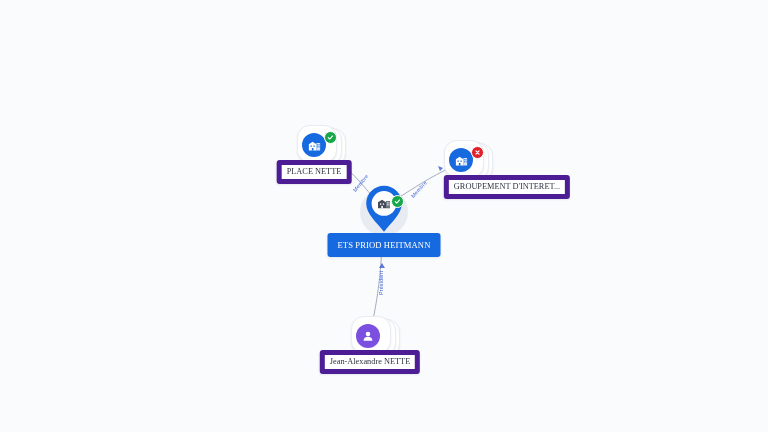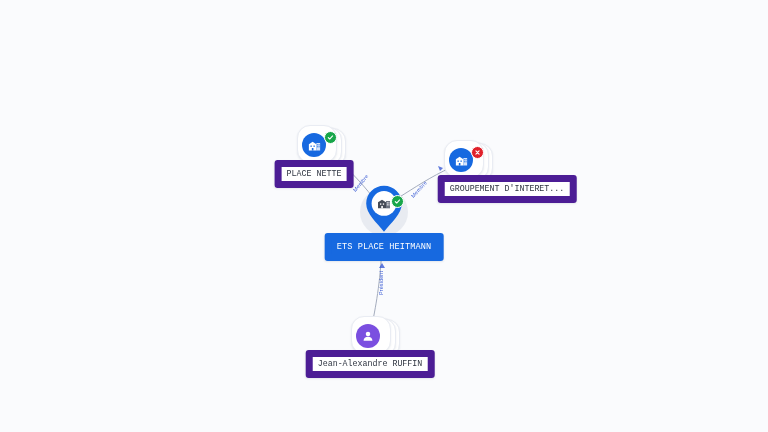--- a/index.html
+++ b/index.html
@@ -128,30 +128,30 @@
     background: rgba(145,158,180,.16);
     z-index: 1;
   }
 
   
   .node-label {
     position: absolute;
     left: 50%;
     transform: translateX(-50%);
     background: #ffffff;
-    border: 7px solid #4c1d95;
+    border: 5px solid #4c1d95;
     border-radius: 3px;
     padding: 2px 5px 2px 5px;
     font-size: 8.3px;
     line-height: 10px;
     color: #2e3440;
     white-space: nowrap;
     box-shadow: 0 1px 2px rgba(40,55,90,.10);
     z-index: 6;
-    font-family: Liberation Mono, monospace;
+    font-family: Liberation Serif, serif;
   }
   .node-label.selected {
     background: #1769e0;
     border-color: #1769e0;
     color: #ffffff;
     font-size: 8.6px;
     letter-spacing: .1px;
   }
 </style>
 </head>
@@ -253,31 +253,31 @@
         <rect x="6" y="12.6" width="2" height="2" fill="#ffffff"></rect>
         <rect x="10.2" y="12.6" width="2" height="2" fill="#ffffff"></rect>
         <rect x="7.9" y="16.4" width="2.4" height="3.6" fill="#ffffff"></rect>
       </svg>
     </div>
     <div class="badge ok" style="left:7px; top:-16px;">
       <svg width="7" height="7" viewBox="0 0 12 12" xmlns="http://www.w3.org/2000/svg">
         <path d="M2.2 6.2 L4.6 8.6 L9.6 3.4" fill="none" stroke="#ffffff" stroke-width="1.9" stroke-linecap="round" stroke-linejoin="round"></path>
       </svg>
     </div>
-    <div class="node-label selected" style="top:22px;">ETS PLACE HEITMANN</div>
+    <div class="node-label selected" style="top:22px;">ETS PRIOD HEITMANN</div>
   </div>
 
   <div class="node" style="left:371px; top:336px;">
     <div class="stack">
       <div class="card c3"></div>
       <div class="card c2"></div>
       <div class="card c1"></div>
     </div>
     <div class="disc purple">
       <svg width="14" height="14" viewBox="0 0 24 24" xmlns="http://www.w3.org/2000/svg">
         <circle cx="12" cy="8.6" r="3.9" fill="#ffffff"></circle>
         <path d="M4.4 20 C4.4 15.7 7.8 13.2 12 13.2 C16.2 13.2 19.6 15.7 19.6 20 Z" fill="#ffffff"></path>
       </svg>
     </div>
-    <div class="node-label" style="top:14px; left:calc(50% - 1px);">Jean-Alexandre RUFFIN</div>
+    <div class="node-label" style="top:14px; left:calc(50% - 1px);">Jean-Alexandre NETTE</div>
   </div>
 
 </div>
 
 </body></html>

